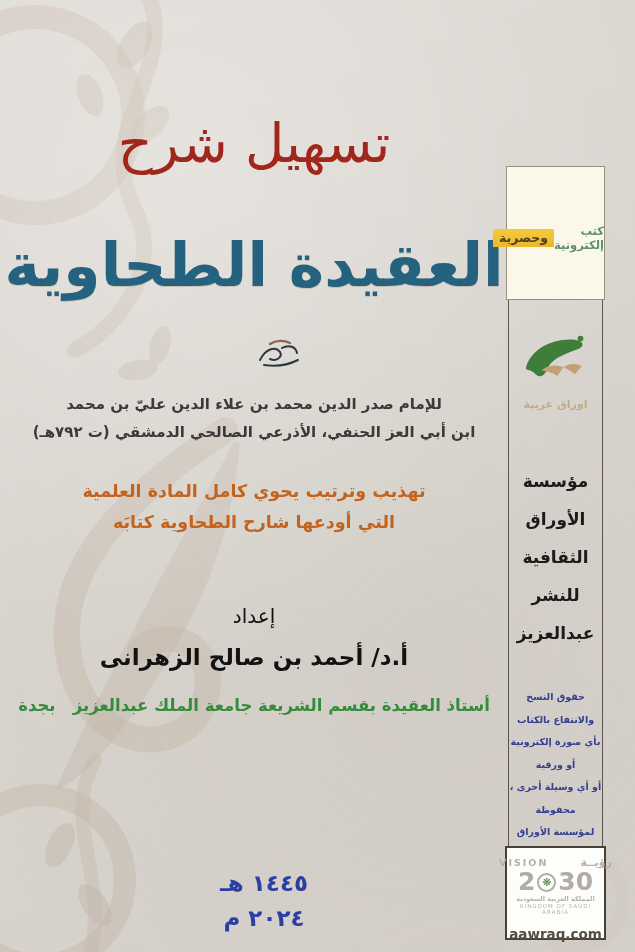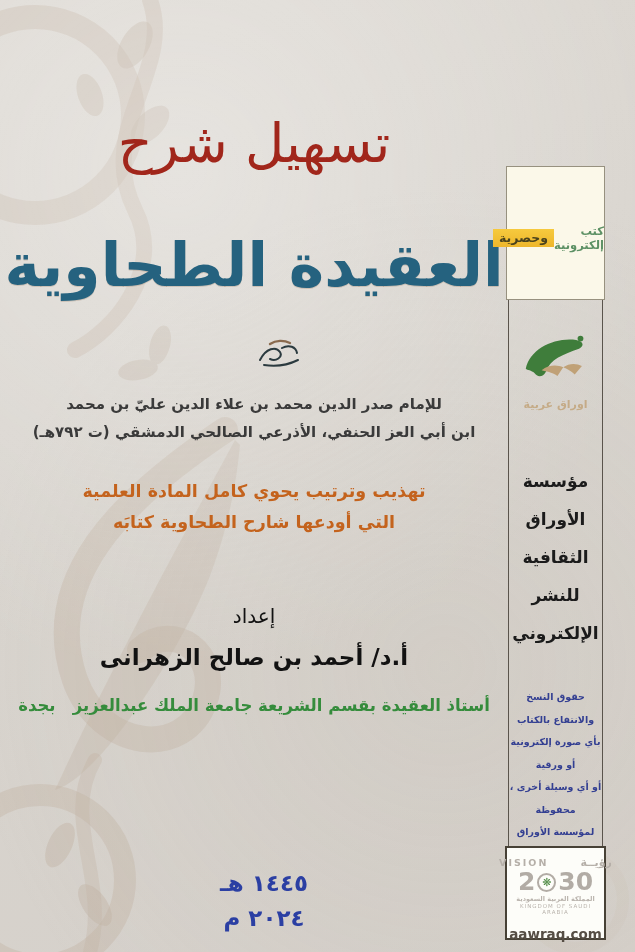--- a/index.html
+++ b/index.html
@@ -179,21 +179,21 @@
         <path d="M60,46 C68,40 78,40 86,44 L76,56 C70,50 64,48 60,46 Z" fill="#c0a177"></path>
       </svg>
       <div class="caption">اوراق عربية</div>
     </div>
 
     <div class="foundation">
       <div>مؤسسة</div>
       <div>الأوراق</div>
       <div>الثقافية</div>
       <div>للنشر</div>
-      <div>الإلكتروني</div>
+      <div>عبدالعزيز</div>
     </div>
 
     <div class="copyright">
       <div>حقوق النسخ والانتفاع بالكتاب</div>
       <div>بأي صورة إلكترونية أو ورقية</div>
       <div>أو أي وسيلة أخرى ، محفوظة</div>
       <div>لمؤسسة الأوراق الثقافية</div>
     </div>
 
     <div class="vision-box">

